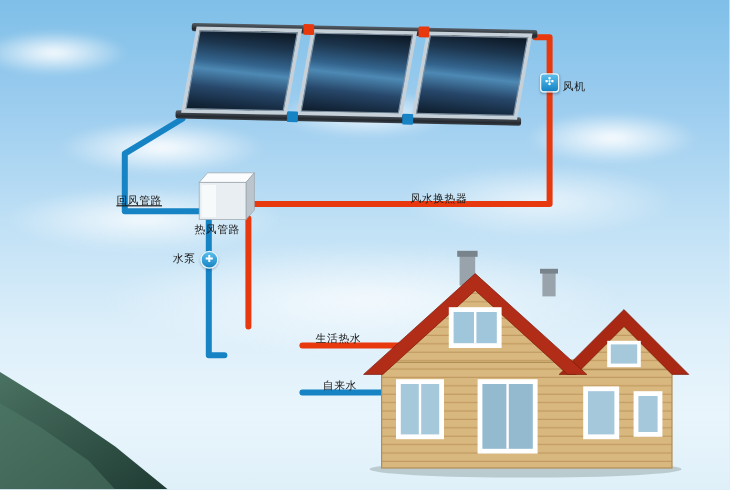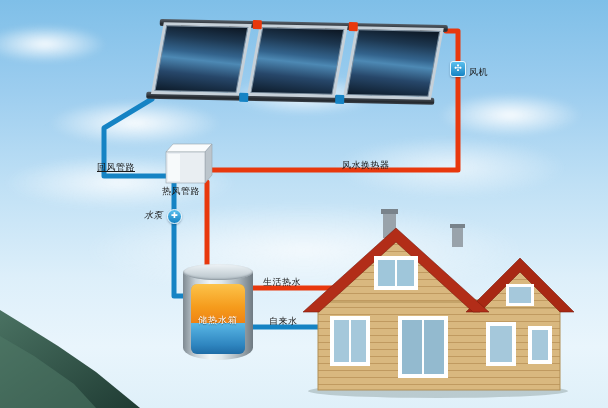--- a/index.html
+++ b/index.html
@@ -128,35 +128,25 @@
     <div class="rail bot"></div>
     <div class="panel" style="left:16px;"></div>
     <div class="panel" style="left:112px;"></div>
     <div class="panel" style="left:208px;"></div>
     <div class="stub hot" style="left:105px;"></div>
     <div class="stub hot" style="left:201px;"></div>
     <div class="stub cold" style="left:93px;"></div>
     <div class="stub cold" style="left:189px;"></div>
   </div>
 
-  <div class="tank">
-    <div class="tank-body">
-      <div class="tank-window">
-        <div class="tank-hot"></div>
-        <div class="tank-cold"></div>
-      </div>
-    </div>
-    <div class="tank-top"></div>
-    <div class="tank-label">储热水箱</div>
-  </div>
 
   <div class="dev fan"><span>✣</span></div>
   <div class="dev pump"><span>✚</span></div>
 
   <span class="lbl" style="left:469px;top:66px;font-family:Liberation Mono, monospace;">风机</span>
   <span class="lbl" style="left:97px;top:161px;text-decoration:underline;">回风管路</span>
   <span class="lbl" style="left:342px;top:159px;">风水换热器</span>
   <span class="lbl" style="left:162px;top:185px;">热风管路</span>
-  <span class="lbl" style="left:144px;top:209px;font-style:italic;">水泵</span>
+  <span class="lbl" style="left:144px;top:209px;">水泵</span>
   <span class="lbl" style="left:263px;top:276px;">生活热水</span>
   <span class="lbl" style="left:269px;top:315px;font-family:Liberation Mono, monospace;">自来水</span>
 
 </div>
 
 </body></html>

